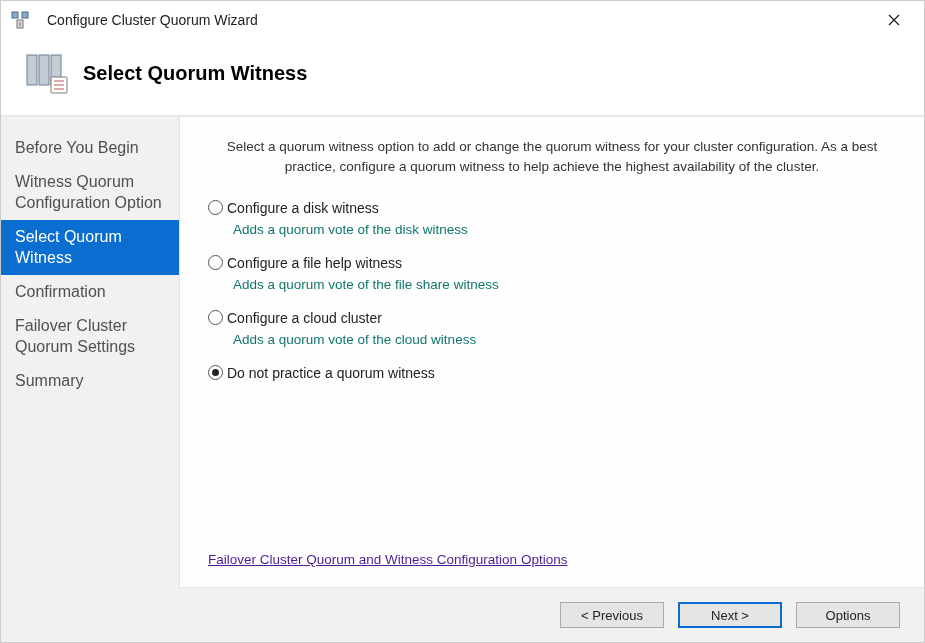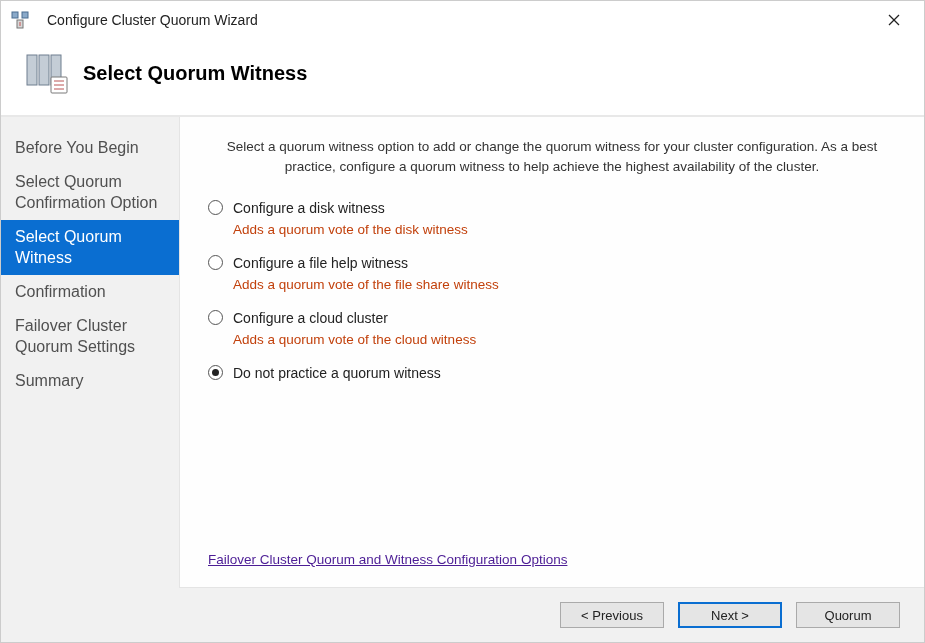--- a/index.html
+++ b/index.html
@@ -98,21 +98,21 @@
       color: #333;
       line-height: 1.5;
       margin-bottom: 22px;
       text-align: center;
     }
     .options { flex: 1; }
     .opt { margin-bottom: 18px; }
     .opt-row {
       display: flex;
       align-items: center;
-      gap: 10px;
+      gap: 4px;
     }
     .radio {
       width: 15px; height: 15px;
       border: 1.5px solid #555;
       border-radius: 50%;
       display: inline-flex;
       align-items: center; justify-content: center;
       background: #fff;
       cursor: pointer;
       flex-shrink: 0;
@@ -124,21 +124,21 @@
       background: #222;
     }
     .opt-label {
       font-size: 14px;
       color: #222;
     }
     .opt-desc {
       margin-left: 25px;
       margin-top: 6px;
       font-size: 13.5px;
-      color: #c2410c;
+      color: #0f766e;
     }
     .link-row {
       margin-top: auto;
       padding-bottom: 12px;
     }
     .link {
       color: #4c1d95;
       text-decoration: underline;
       font-size: 13.5px;
       cursor: pointer;
@@ -200,21 +200,21 @@
         <line x1="33" y1="36" x2="43" y2="36" stroke="#b55"></line>
         <line x1="33" y1="40" x2="43" y2="40" stroke="#b55"></line>
       </svg>
     </span>
     <h1>Select Quorum Witness</h1>
   </div>
 
   <div class="body">
     <div class="nav">
       <div class="nav-item">Before You Begin</div>
-      <div class="nav-item">Select Quorum Confirmation Option</div>
+      <div class="nav-item">Witness Quorum Configuration Option</div>
       <div class="nav-item active">Select Quorum Witness</div>
       <div class="nav-item">Confirmation</div>
       <div class="nav-item">Failover Cluster Quorum Settings</div>
       <div class="nav-item">Summary</div>
     </div>
 
     <div class="content">
       <p class="intro">Select a quorum witness option to add or change the quorum witness for your cluster configuration. As a best practice, configure a quorum witness to help achieve the highest availability of the cluster.</p>
 
       <div class="options">
@@ -252,15 +252,15 @@
 
       <div class="link-row">
         <a class="link">Failover Cluster Quorum and Witness Configuration Options</a>
       </div>
     </div>
   </div>
 
   <div class="footer">
     <button class="btn">&lt; Previous</button>
     <button class="btn primary">Next &gt;</button>
-    <button class="btn">Quorum</button>
+    <button class="btn">Options</button>
   </div>
 </div>
 
 </body></html>

